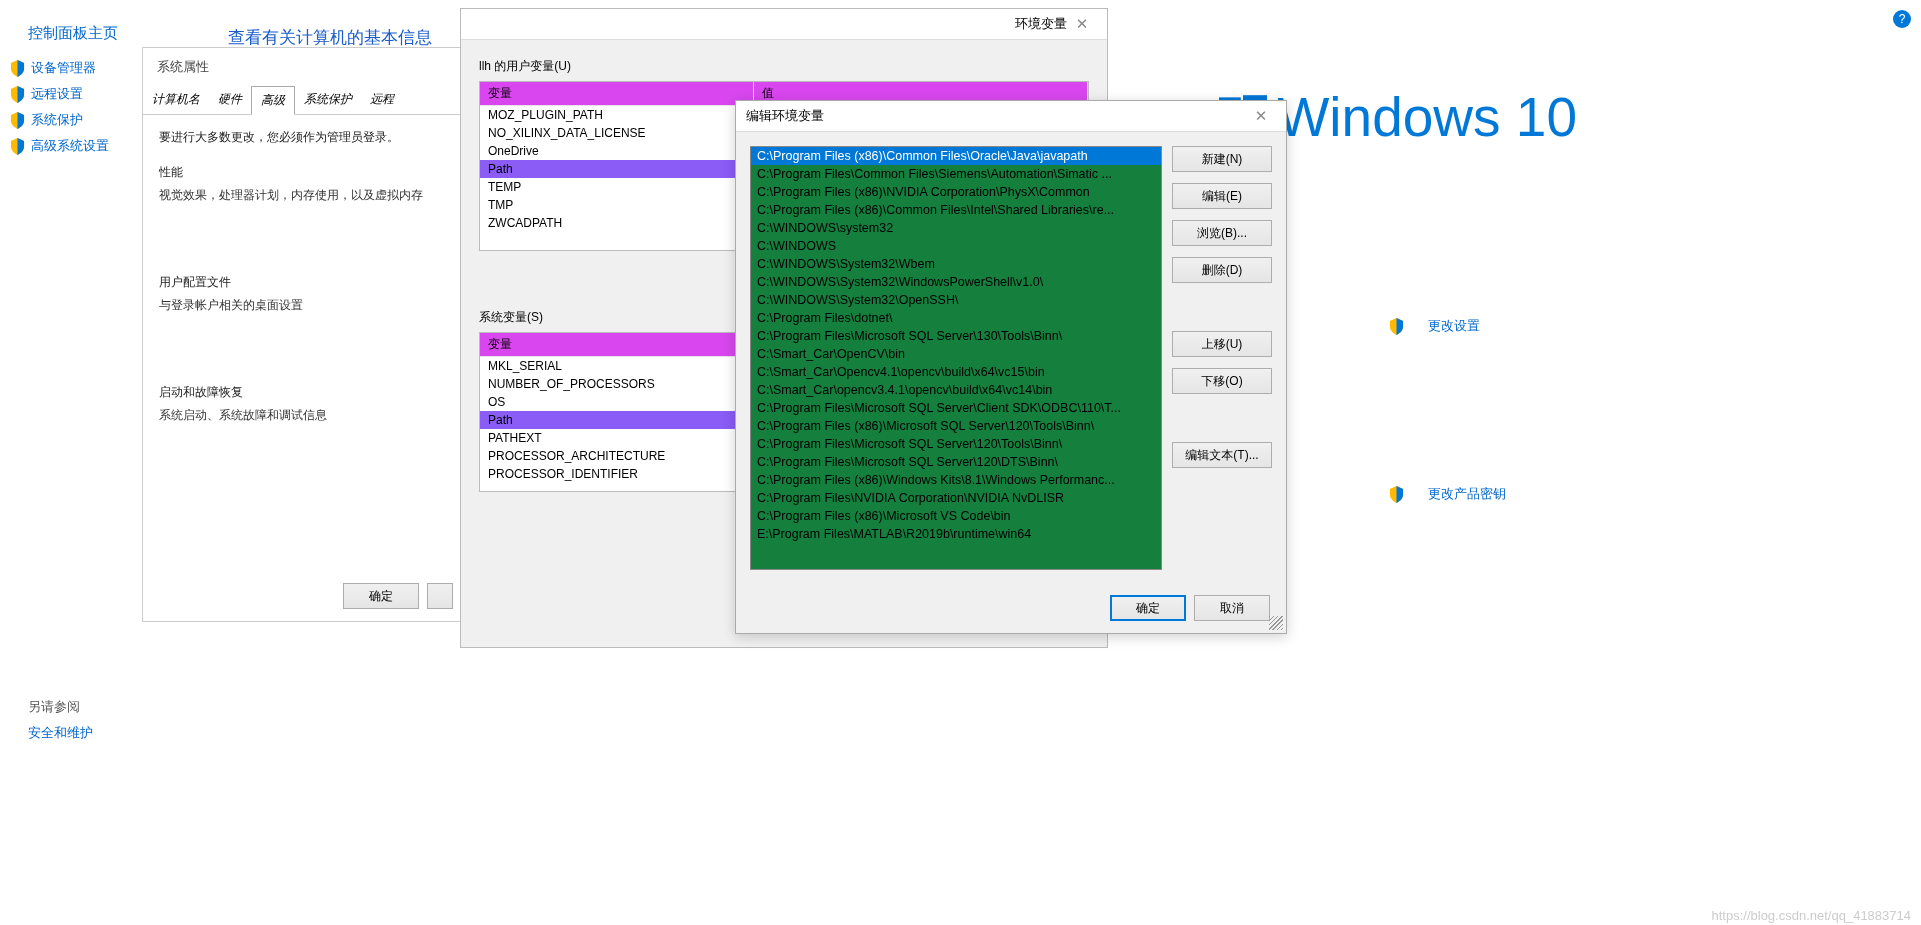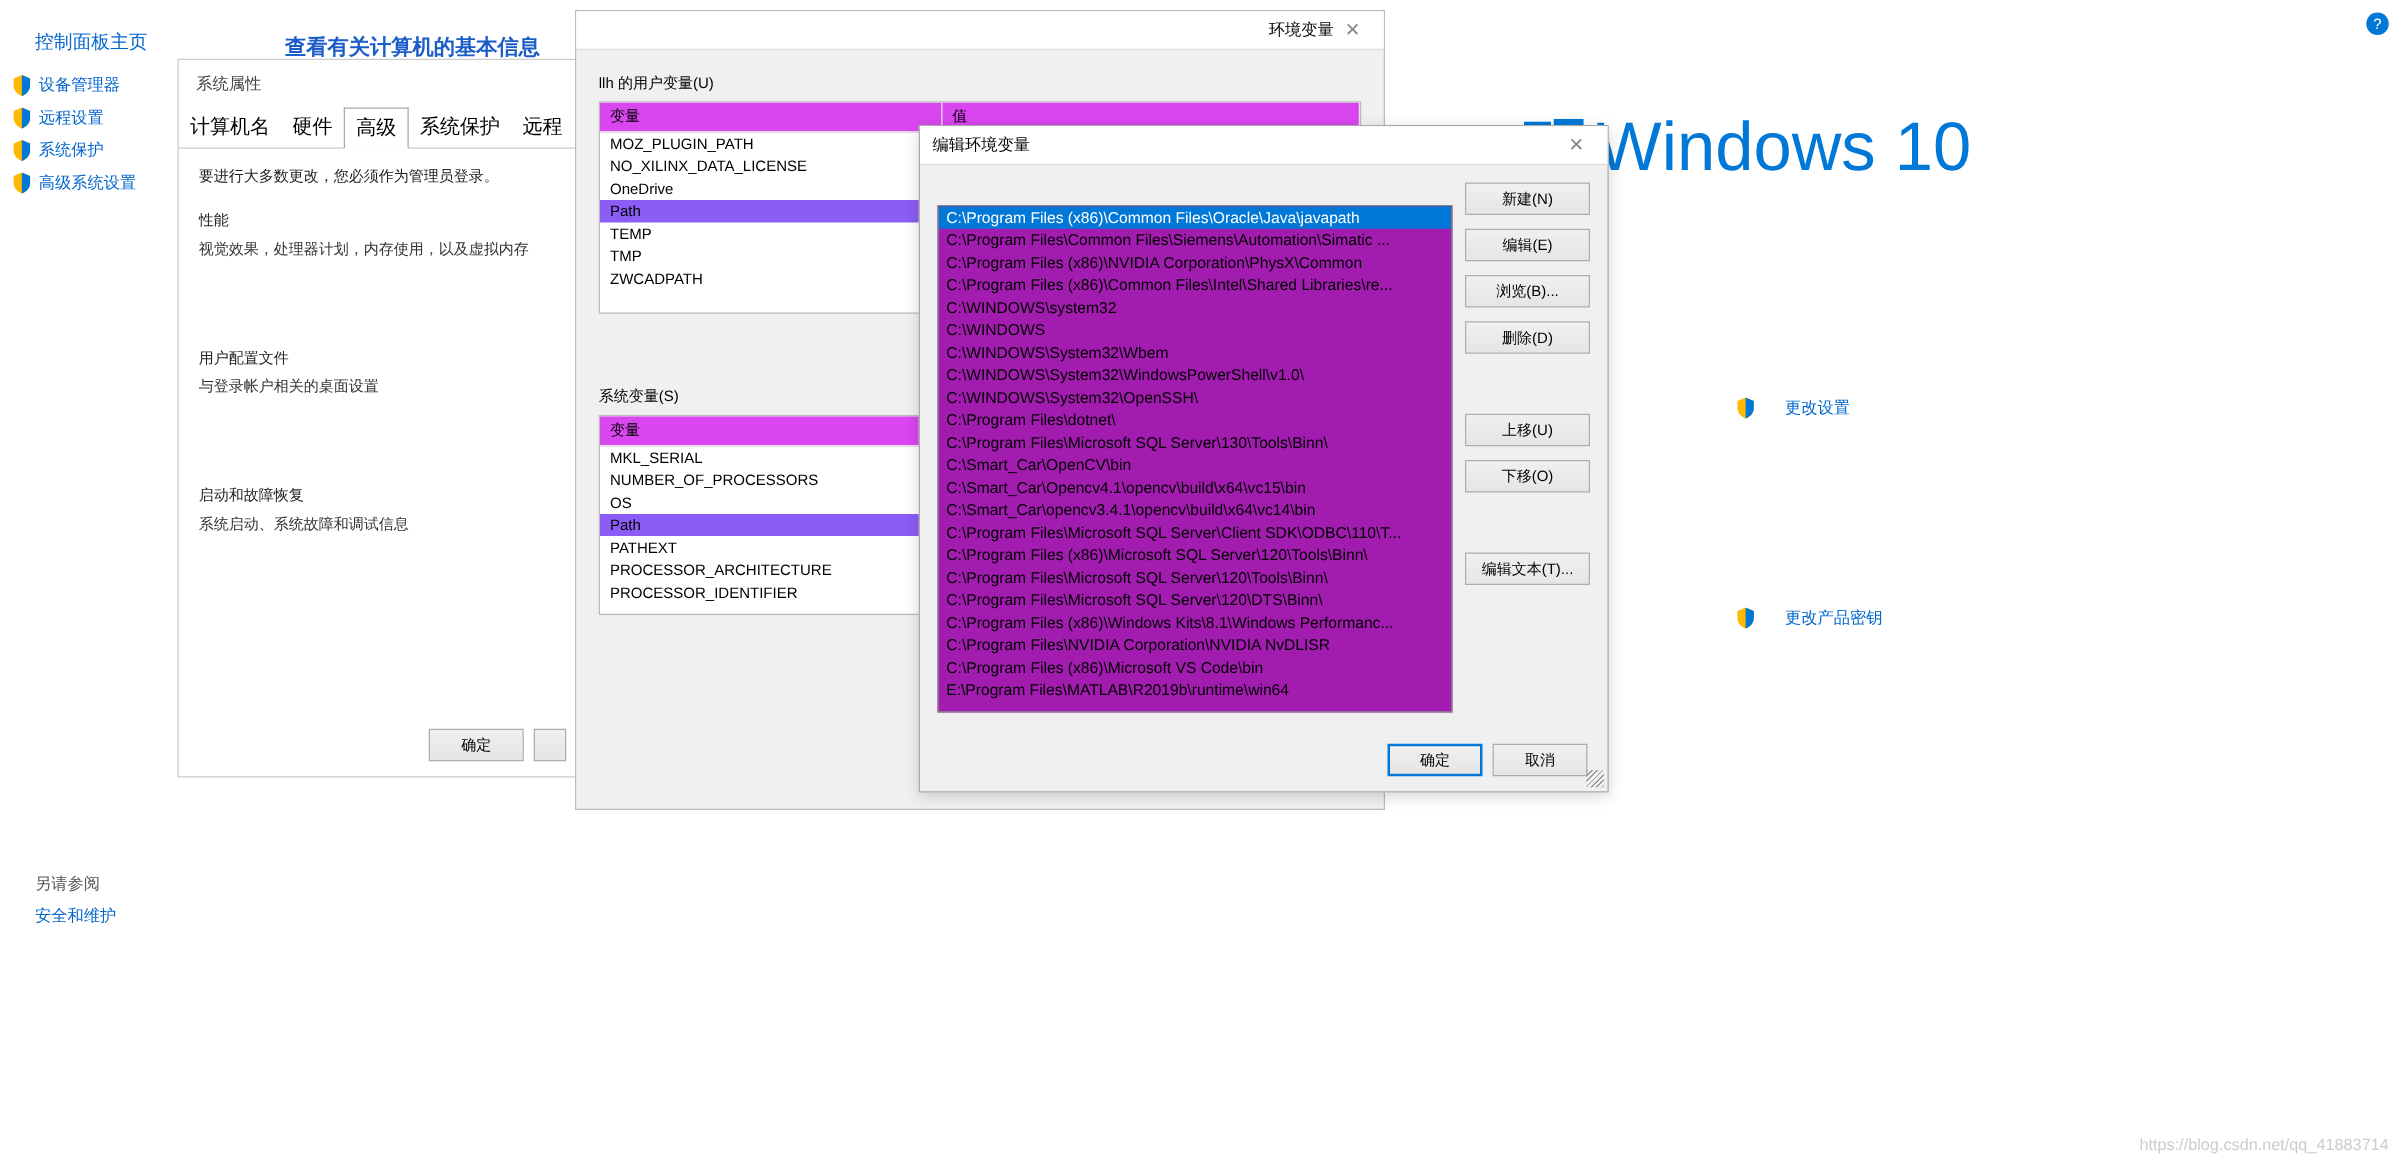--- a/index.html
+++ b/index.html
@@ -1,40 +1,40 @@
 <!DOCTYPE html>
 <html><head>
 <meta charset="utf-8">
 <style>
 * { box-sizing: border-box; margin: 0; padding: 0; font-family: "Microsoft YaHei", "Segoe UI", sans-serif; }
 body { background: #fff; width: 1921px; height: 925px; position: relative; font-size: 13px; color: #000; overflow: hidden; }
 
 .cp-link { color: #0066cc; cursor: pointer; }
 .cp-home { position: absolute; top: 24px; left: 28px; font-size: 15px; }
-.cp-title { position: absolute; top: 26px; left: 228px; color: #1a5cc8; font-size: 17px; font-weight: bold; }
+.cp-title { position: absolute; top: 26px; left: 228px; color: #1a5cc8; font-size: 17px; }
 .cp-side { position: absolute; top: 55px; left: 10px; width: 120px; }
 .cp-side-item { display: flex; align-items: center; gap: 6px; padding: 4px 0; color: #0066cc; cursor: pointer; }
 .shield { width: 15px; height: 17px; display: inline-block; }
 .shield svg { width: 100%; height: 100%; }
 
 .cp-bottom { position: absolute; left: 28px; top: 698px; }
 .cp-bottom-title { color: #555; font-size: 13px; margin-bottom: 8px; }
 .cp-bottom-link { color: #0066cc; cursor: pointer; }
 
 .win10 { position: absolute; top: 85px; right: 344px; font-family: "Segoe UI Light", "Segoe UI", sans-serif; font-size: 55px; font-weight: 300; color: #0078d7; display: flex; align-items: center; gap: 10px; }
 .win-logo { width: 48px; height: 48px; }
 .side-links { position: absolute; right: 415px; top: 317px; }
 .side-links .sl { display: flex; align-items: center; gap: 24px; color: #0066cc; cursor: pointer; margin-bottom: 150px; }
 
 .help-icon { position: absolute; top: 10px; right: 10px; width: 18px; height: 18px; background: #0078d7; color: #fff; border-radius: 50%; text-align: center; line-height: 18px; font-size: 12px; cursor: pointer; }
 
 
 .dlg1 { position: absolute; top: 47px; left: 142px; width: 322px; height: 575px; background: #fff; border: 1px solid #ccc; z-index: 1; }
 .dlg1-title { padding: 10px 14px; font-size: 13px; color: #444; }
-.dlg1-tabs { display: flex; border-bottom: 1px solid #ccc; font-size: 16px; }
+.dlg1-tabs { display: flex; border-bottom: 1px solid #ccc; font-size: 12px; font-style: italic; }
 .dlg1-tab { padding: 5px 9px; cursor: pointer; }
 .dlg1-tab.active { background: #fff; border: 1px solid #aaa; border-bottom: 1px solid #fff; margin-bottom: -1px; }
 .dlg1-body { padding: 14px 16px; font-size: 12px; color: #222; }
 .dlg1-note { margin-bottom: 18px; }
 .dlg1-grp-title { font-size: 12px; margin-bottom: 6px; }
 .dlg1-grp-desc { font-size: 12px; margin-bottom: 10px; color: #333; }
 .dlg1-grp { margin-bottom: 70px; }
 .dlg1-btns { position: absolute; bottom: 12px; left: 0; right: 0; padding: 0 10px; display: flex; justify-content: flex-end; gap: 8px; }
 .btn { min-width: 76px; height: 26px; border: 1px solid #adadad; background: linear-gradient(#f0f0f0,#e5e5e5); font-size: 12px; cursor: pointer; padding: 0 12px; }
 
@@ -48,21 +48,21 @@
 .env-table table { width: 100%; border-collapse: collapse; }
 .env-table th { text-align: left; font-weight: normal; padding: 3px 8px; background: #d946ef; border-bottom: 1px solid #e5e5e5; border-right: 1px solid #e5e5e5; }
 .env-table td { padding: 2px 8px; white-space: nowrap; overflow: hidden; }
 .env-table tr.hl td { background: #8b5cf6; }
 .dlg2-row-btns { display: flex; justify-content: flex-end; gap: 6px; margin-bottom: 22px; }
 
 
 .dlg3 { position: absolute; top: 100px; left: 735px; width: 552px; height: 534px; background: #f0f0f0; border: 1px solid #aaa; z-index: 3; box-shadow: 0 3px 12px rgba(0,0,0,0.18); }
 .dlg3-titlebar { display: flex; align-items: center; justify-content: space-between; padding: 6px 10px; font-size: 13px; background: #fff; border-bottom: 1px solid #ddd; }
 .dlg3-body { display: flex; padding: 14px; gap: 10px; height: calc(100% - 80px); }
-.path-list { flex: 1; border: 1px solid #888; background: #a21caf; overflow-y: auto; overflow-x: hidden; font-size: 12.5px; margin-top: 18px; }
+.path-list { flex: 1; border: 1px solid #888; background: #15803d; overflow-y: auto; overflow-x: hidden; font-size: 12.5px; }
 .path-item { padding: 2px 6px; white-space: nowrap; overflow: hidden; text-overflow: ellipsis; cursor: default; }
 .path-item.sel { background: #0078d7; color: #fff; }
 .dlg3-side { width: 100px; display: flex; flex-direction: column; gap: 11px; }
 .dlg3-side .btn { width: 100%; }
 .dlg3-side .gap { height: 26px; }
 .dlg3-footer { position: absolute; bottom: 12px; right: 16px; display: flex; gap: 8px; }
 .btn.primary { border: 2px solid #0078d7; }
 .resize-grip { position: absolute; right: 3px; bottom: 3px; width: 14px; height: 14px; background: repeating-linear-gradient(135deg, #999 0 1px, transparent 1px 3px); }
 
 .watermark { position: absolute; right: 10px; bottom: 2px; color: #ccc; font-size: 13px; }

